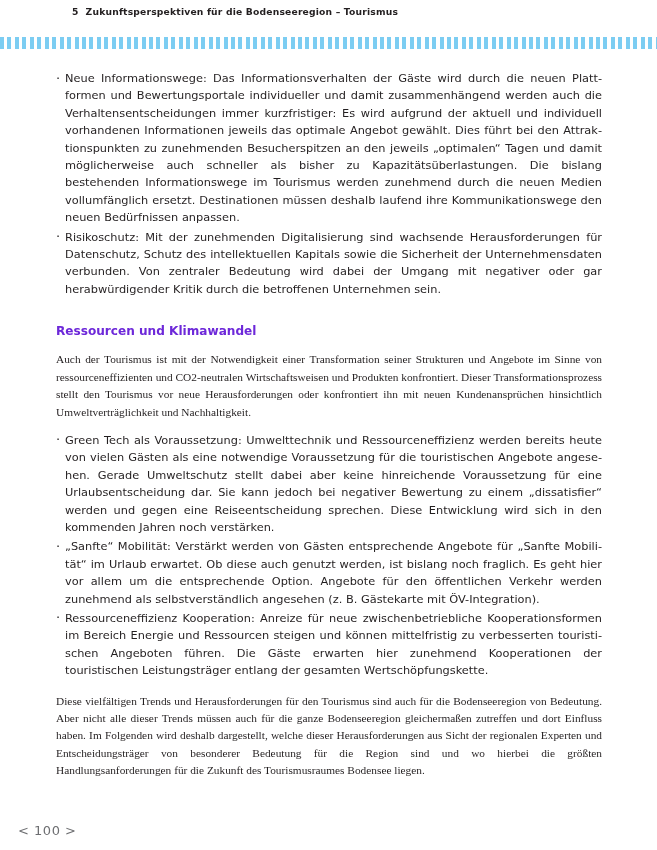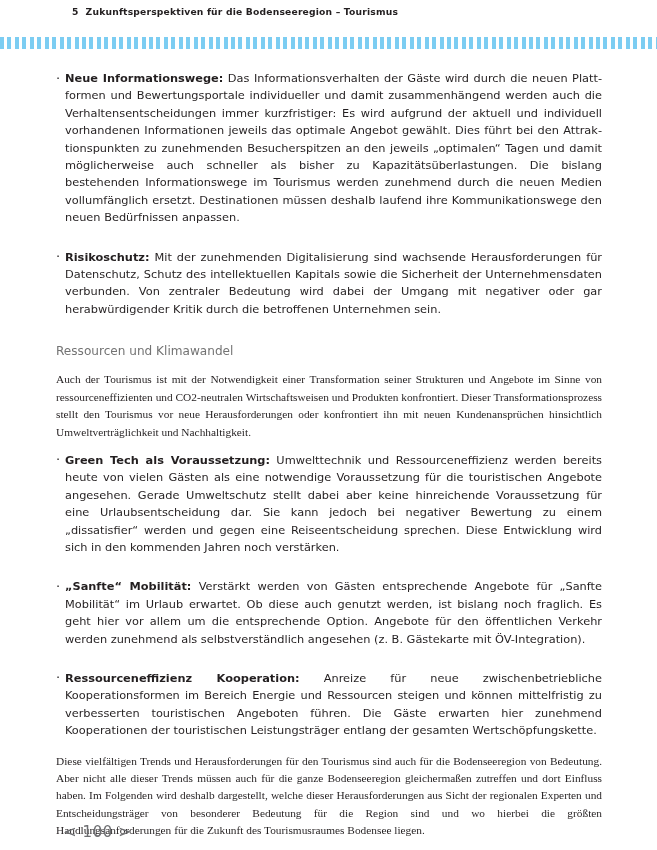--- a/index.html
+++ b/index.html
@@ -74,22 +74,22 @@
     text-align: justify;
     color: #231f20;
     hyphens: manual;
     font-family: Liberation Serif, serif;
   }
 
   
   .subhead {
     font-size: 12.1px;
     line-height: 17px;
-    font-weight: normal;
-    color: #737373;
+    font-weight: bold;
+    color: #6d28d9;
     margin: 0;
   }
 
   
   ul.bullets {
     list-style: none;
   }
   ul.bullets li {
     position: relative;
     padding-left: 9px;
@@ -101,43 +101,42 @@
   ul.bullets li::before {
     content: "\00B7";
     position: absolute;
     left: 0px;
     top: -0.5px;
     font-size: 13px;
     line-height: 17.4px;
     color: #231f20;
   }
   ul.bullets li + li {
-    margin-top: 22px;
+    margin-top: 2px;
   }
 
   .lead {
-    font-weight: bold;
+    font-weight: normal;
   }
 
   
   .gap-after-bullets { height: 25px; }
   .gap-after-subhead { height: 11px; }
   .gap-before-list2 { height: 11px; }
   .gap-after-list2 { height: 13px; }
 
   
   .folio {
     position: absolute;
     left: 18px;
     top: 823px;
-    font-size: 15px;
+    font-size: 13px;
     color: #6d6e71;
     letter-spacing: 0.04em;
     white-space: nowrap;
-    margin-left: 46px;
   }
   .folio .arrow { color: #6d6e71; }
 </style>
 </head>
 <body>
 
 <div class="page">
 
   <div class="runhead">
     <span class="chap-num">5</span><span>Zukunftsperspektiven für die Bodenseeregion – Tourismus</span>

